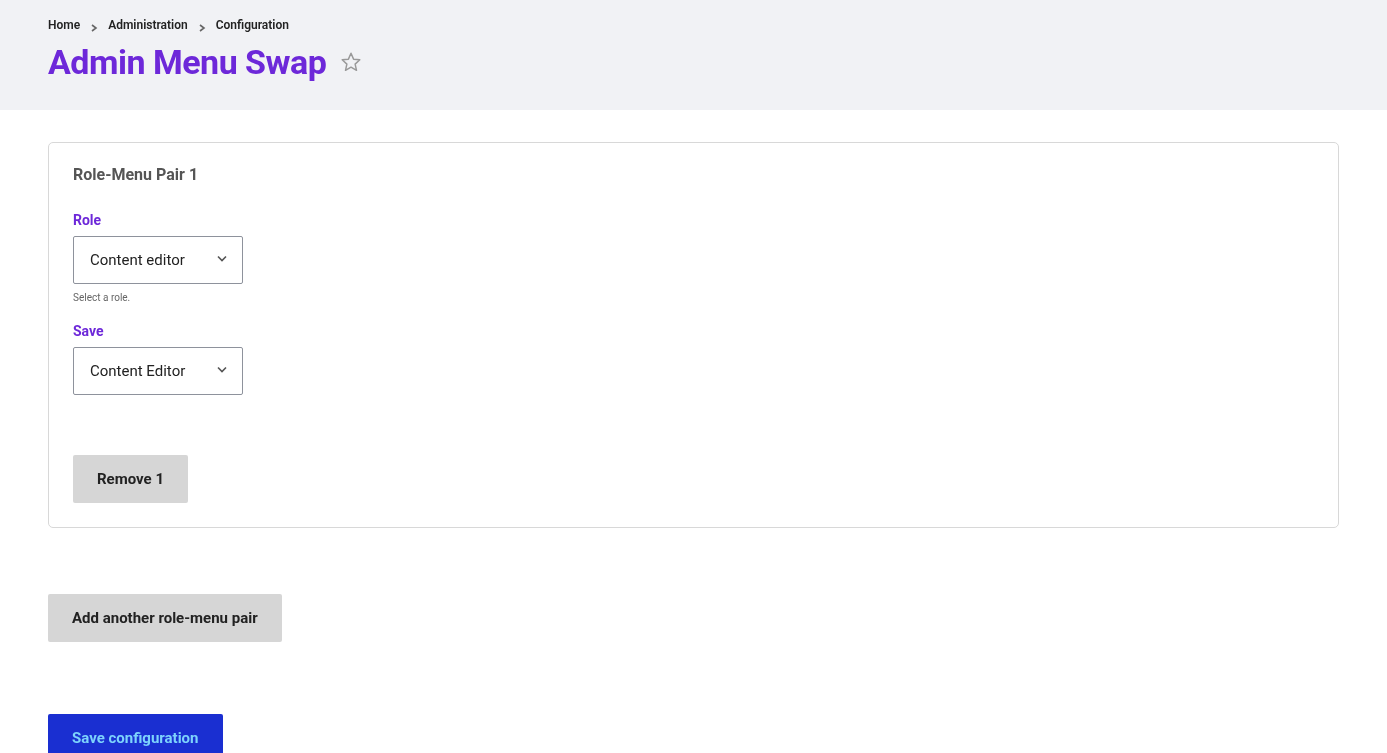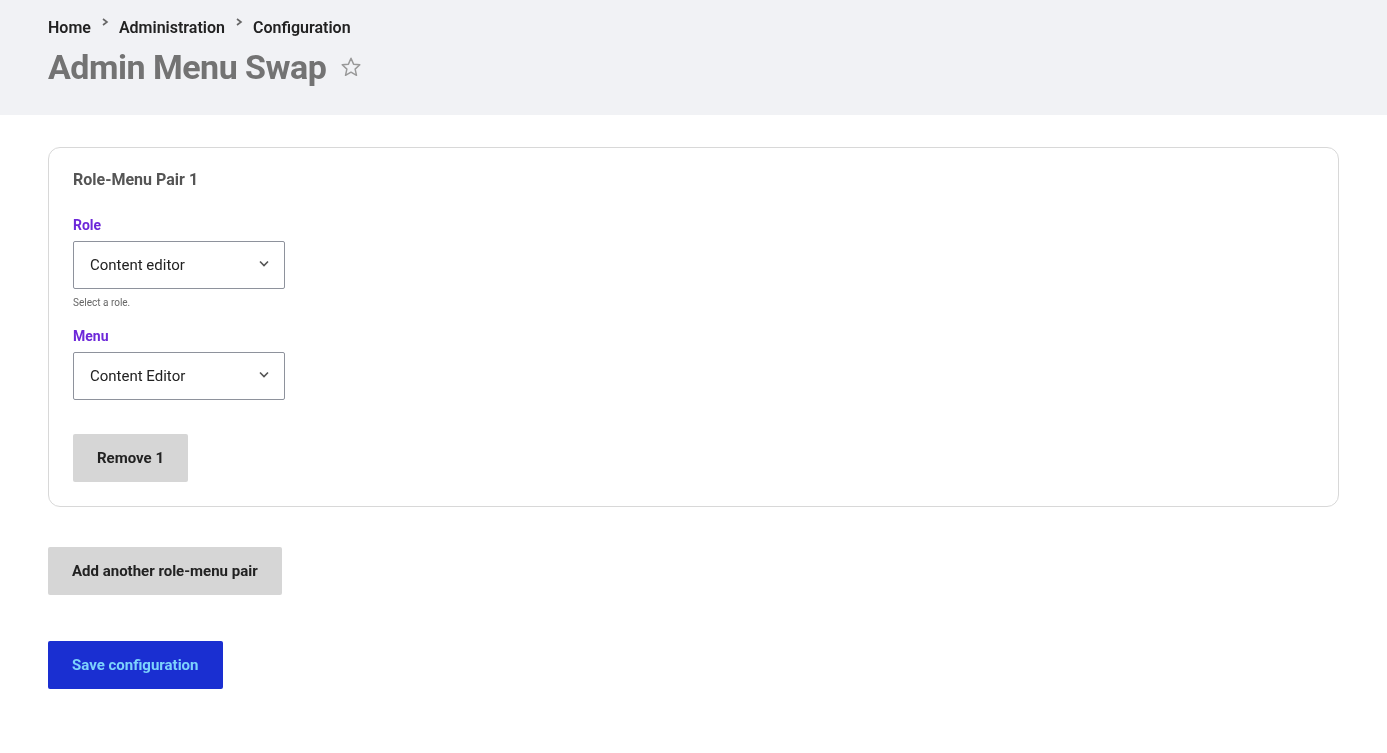--- a/index.html
+++ b/index.html
@@ -12,23 +12,23 @@
       background: #ffffff;
       color: #222;
       font-size: 14px;
     }
     .header-region {
       background: #f1f2f5;
       padding: 18px 48px 28px 48px;
     }
     .breadcrumb {
       display: flex;
-      align-items: flex-start;
+      align-items: flex-end;
       gap: 10px;
-      font-size: 16px;
+      font-size: 12px;
       font-weight: 600;
       color: #222;
       margin-bottom: 10px;
     }
     .breadcrumb a {
       color: #222;
       text-decoration: none;
       cursor: pointer;
     }
     .breadcrumb .sep {
@@ -41,35 +41,35 @@
       height: 8px;
     }
     .page-title-row {
       display: flex;
       align-items: center;
       gap: 14px;
     }
     .page-title {
       font-size: 34px;
       font-weight: 700;
-      color: #737373;
+      color: #6d28d9;
       letter-spacing: -0.5px;
     }
     .star-icon {
       width: 22px;
       height: 22px;
       cursor: pointer;
       color: #999;
     }
     .content-region {
       padding: 32px 48px;
     }
     .fieldset {
       border: 1px solid #d8d8d8;
-      border-radius: 12px;
+      border-radius: 5px;
       padding: 22px 24px 24px 24px;
       margin-bottom: 40px;
     }
     .fieldset-legend {
       font-size: 16px;
       font-weight: 700;
       color: #555;
       margin-bottom: 28px;
     }
     .form-item {
@@ -78,21 +78,21 @@
     .form-label {
       display: block;
       font-size: 14px;
       font-weight: 700;
       color: #6d28d9;
       margin-bottom: 8px;
     }
     .select-wrapper {
       position: relative;
       display: inline-block;
-      width: 212px;
+      width: 170px;
     }
     .select {
       width: 100%;
       height: 48px;
       padding: 0 40px 0 16px;
       font-size: 15px;
       font-family: inherit;
       color: #222;
       border: 1px solid #8e929c;
       border-radius: 2px;
@@ -119,20 +119,21 @@
       align-items: center;
       justify-content: center;
       height: 48px;
       padding: 0 24px;
       font-size: 15px;
       font-weight: 700;
       font-family: inherit;
       border: none;
       border-radius: 2px;
       cursor: pointer;
+      margin-top: 26px;
     }
     .btn-secondary {
       background: #d6d6d6;
       color: #222;
     }
     .btn-primary {
       background: #1a2fd1;
       color: #7dd3fc;
     }
     .remove-row {
@@ -185,21 +186,21 @@
         <span class="select-chevron">
           <svg width="14" height="14" viewBox="0 0 14 14" fill="none" stroke="currentColor" stroke-width="1.6">
               <path d="M3 5 L7 9 L11 5"></path>
             </svg>
         </span>
       </div>
       <div class="form-description">Select a role.</div>
     </div>
 
     <div class="form-item">
-      <label class="form-label">Menu</label>
+      <label class="form-label">Save</label>
       <div class="select-wrapper">
         <select class="select">
           <option>Content Editor</option>
         </select>
         <span class="select-chevron">
           <svg width="14" height="14" viewBox="0 0 14 14" fill="none" stroke="currentColor" stroke-width="1.6">
               <path d="M3 5 L7 9 L11 5"></path>
             </svg>
         </span>
       </div>

